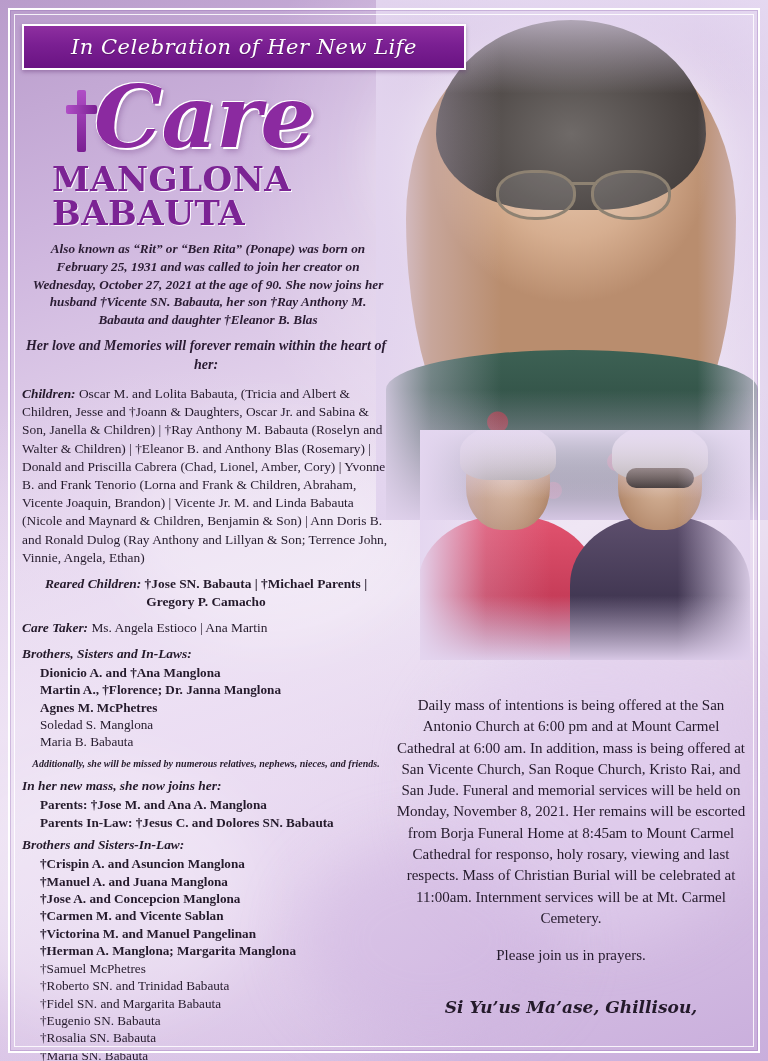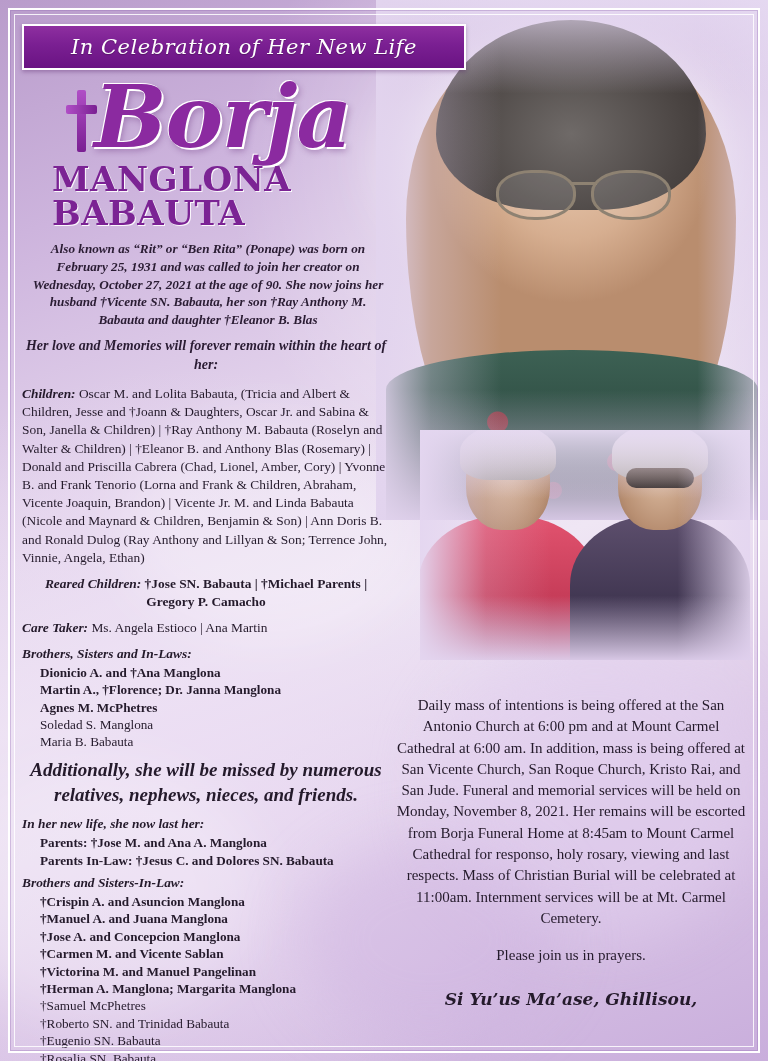--- a/index.html
+++ b/index.html
@@ -277,21 +277,21 @@
   .list {
     margin: 0 0 6px 0;
     padding-left: 18px;
     font-size: 13.2px;
     line-height: 1.32;
   }
   .list div { margin: 0; }
   .note {
     font-style: italic;
     font-weight: bold;
-    font-size: 19px;
+    font-size: 10px;
     line-height: 1.35;
     text-align: center;
     margin: 6px 0 8px 0;
   }
 
   
   .right-col {
     position: absolute;
     left: 392px;
     top: 695px;
@@ -307,21 +307,21 @@
   .prayer {
     font-size: 15px;
     margin: 18px 0 0 0;
   }
   .siyuus {
     font-family: "DejaVu Serif", serif;
     font-style: italic;
     font-weight: bold;
     font-size: 17px;
     line-height: 1.35;
-    margin: 24px 0 0 0;
+    margin: 32px 0 0 0;
   }
   .children-families {
     font-family: "DejaVu Serif", serif;
     font-weight: bold;
     font-size: 19px;
     margin: 22px 0 0 0;
   }
 </style>
 </head>
 <body>
@@ -363,21 +363,21 @@
 
   <div class="banner">
     <span class="banner-text">In Celebration of Her New Life</span>
   </div>
 
   <div class="name-block">
     <div class="cross">
       <div class="v"></div>
       <div class="h"></div>
     </div>
-    <h1 class="first-name">Borja</h1>
+    <h1 class="first-name">Care</h1>
     <h2 class="last-name">MANGLONA BABAUTA</h2>
   </div>
 
   <div class="left-col">
 
     <p class="intro">Also known as “Rit” or “Ben Rita” (Ponape) was born on February 25, 1931 and was called to join her creator on Wednesday, October 27, 2021 at the age of 90. She now joins her husband †Vicente SN. Babauta, her son †Ray Anthony M. Babauta and daughter †Eleanor B. Blas</p>
     <p class="intro2">Her love and Memories will forever remain within the heart of her:</p>
 
     <p class="para"><span class="lead">Children:</span><span> Oscar M. and Lolita Babauta, (Tricia and Albert &amp; Children, Jesse and †Joann &amp; Daughters, Oscar Jr. and Sabina &amp; Son, Janella &amp; Children) | †Ray Anthony M. Babauta (Roselyn and Walter &amp; Children) | †Eleanor B. and Anthony Blas (Rosemary) | Donald and Priscilla Cabrera (Chad, Lionel, Amber, Cory) | Yvonne B. and Frank Tenorio (Lorna and Frank &amp; Children, Abraham, Vicente Joaquin, Brandon) | Vicente Jr. M. and Linda Babauta (Nicole and Maynard &amp; Children, Benjamin &amp; Son) | Ann Doris B. and Ronald Dulog (Ray Anthony and Lillyan &amp; Son; Terrence John, Vinnie, Angela, Ethan)</span></p>
 
@@ -389,36 +389,37 @@
     <div class="list">
       <div class="b">Dionicio A. and †Ana Manglona</div>
       <div class="b">Martin A., †Florence; Dr. Janna Manglona</div>
       <div class="b">Agnes M. McPhetres</div>
       <div>Soledad S. Manglona</div>
       <div>Maria B. Babauta</div>
     </div>
 
     <p class="note">Additionally, she will be missed by numerous relatives, nephews, nieces, and friends.</p>
 
-    <div class="sect-head">In her new life, she now last her:</div>
+    <div class="sect-head">In her new mass, she now joins her:</div>
     <div class="list">
       <div class="b">Parents: †Jose M.  and Ana A. Manglona</div>
       <div class="b">Parents In-Law: †Jesus C. and Dolores SN. Babauta</div>
     </div>
 
     <div class="sect-head">Brothers and Sisters-In-Law:</div>
     <div class="list">
       <div class="b">†Crispin A. and Asuncion Manglona</div>
       <div class="b">†Manuel A. and Juana Manglona</div>
       <div class="b">†Jose A. and Concepcion Manglona</div>
       <div class="b">†Carmen M. and Vicente Sablan</div>
       <div class="b">†Victorina M. and Manuel Pangelinan</div>
       <div class="b">†Herman A. Manglona; Margarita Manglona</div>
       <div>†Samuel McPhetres</div>
       <div>†Roberto SN. and Trinidad Babauta</div>
+      <div>†Fidel SN. and Margarita Babauta</div>
       <div>†Eugenio SN. Babauta</div>
       <div>†Rosalia SN. Babauta</div>
       <div>†Maria SN. Babauta</div>
     </div>
   </div>
 
   <div class="right-col">
     <p class="service">Daily mass of intentions is being offered at the San Antonio Church at 6:00 pm and at Mount Carmel Cathedral at 6:00 am. In addition, mass is being offered at San Vicente Church, San Roque Church, Kristo Rai, and San Jude. Funeral and memorial services will be held on Monday, November 8, 2021. Her remains will be escorted from Borja Funeral Home at 8:45am to Mount Carmel Cathedral for responso, holy rosary, viewing and last respects. Mass of Christian Burial will be celebrated at 11:00am. Internment services will be at Mt. Carmel Cemetery.</p>
     <p class="prayer">Please join us in prayers.</p>
     <p class="siyuus">

